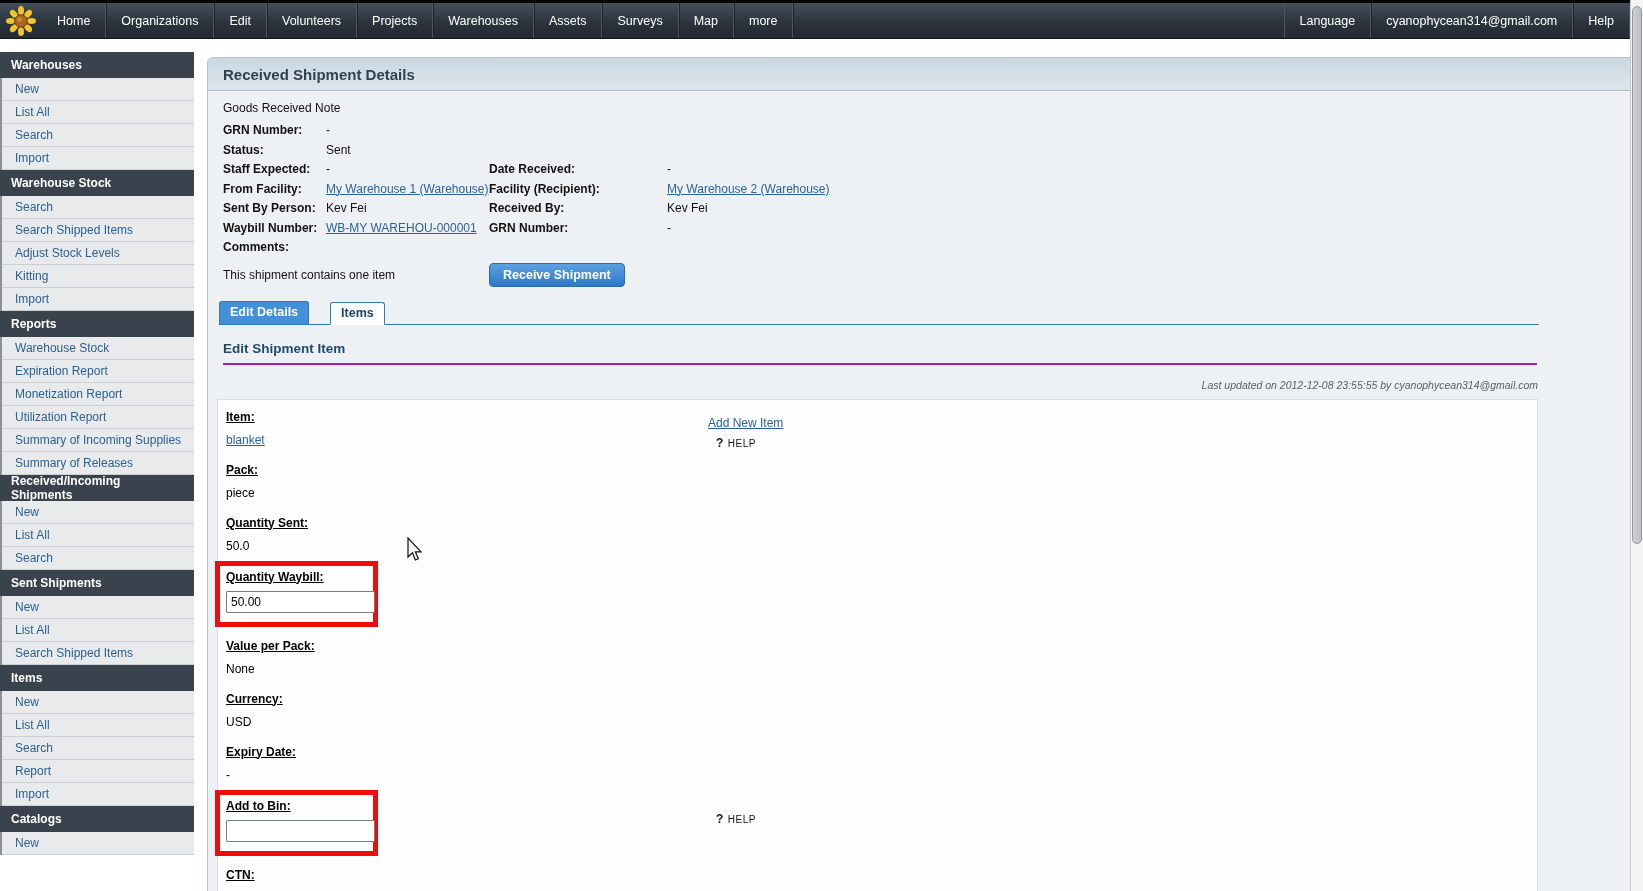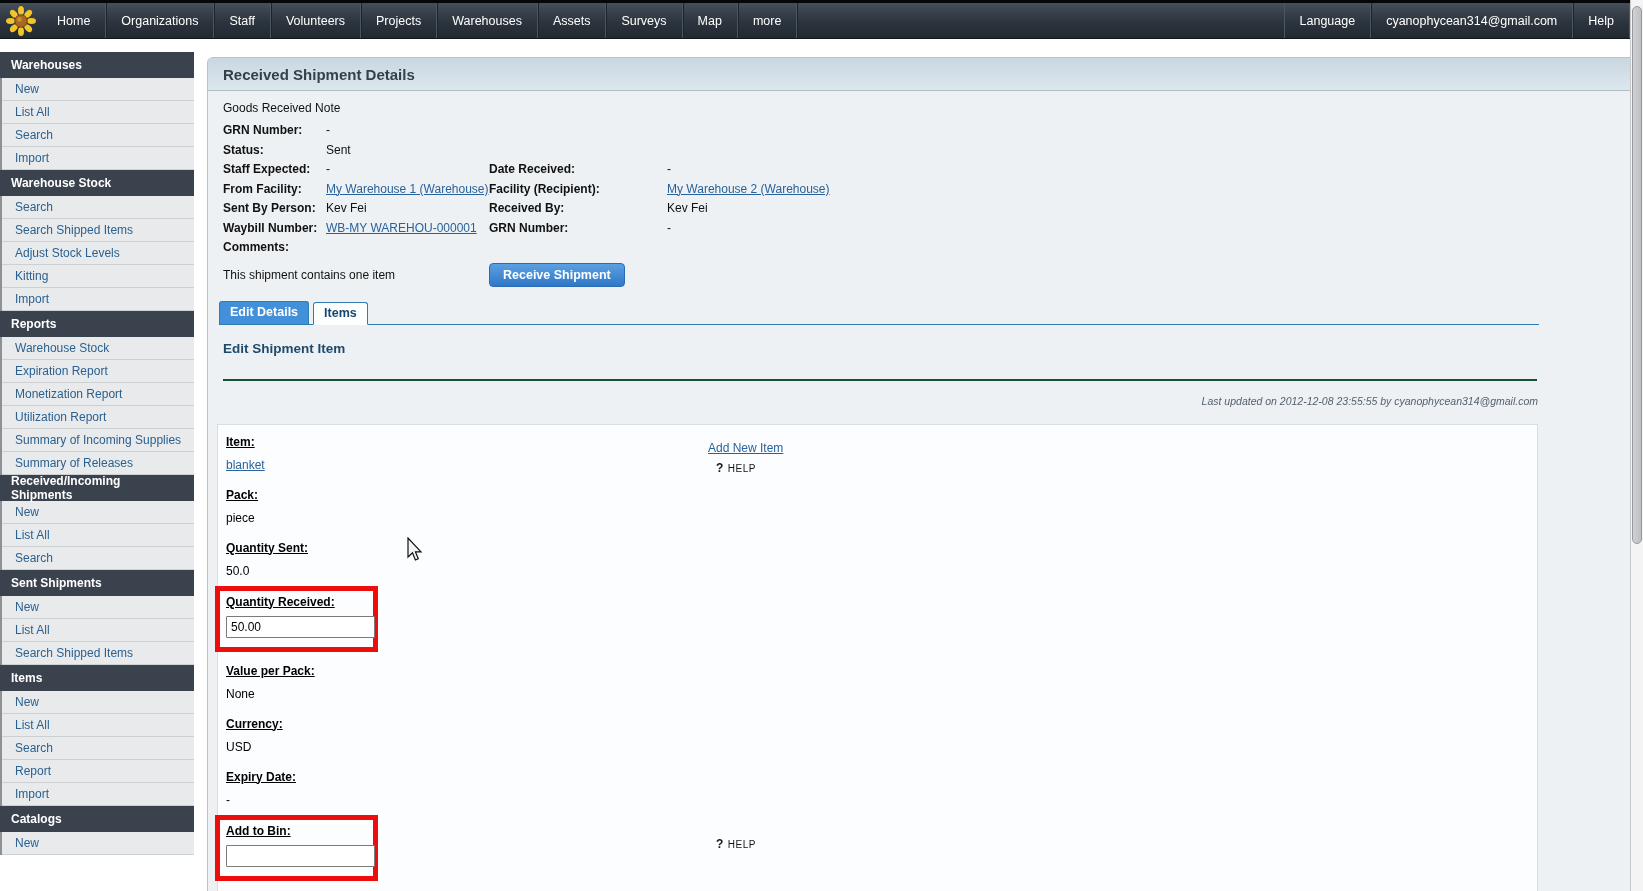--- a/index.html
+++ b/index.html
@@ -37,30 +37,30 @@
   .details { padding:10px 0 0 15px; font-size:12px; color:#111; }
   .intro { margin-bottom:6px; }
   .d-row { display:grid; grid-template-columns:103px 163px 178px auto; line-height:19.5px; }
   .d-label { font-weight:bold; }
   a.lnk { color:#29629b; text-decoration:underline; cursor:pointer; }
   .btn-row { display:grid; grid-template-columns:266px auto; margin-top:5px; align-items:center; }
   .btn { display:inline-block; width:fit-content; padding:4px 13px; font-size:12.5px; font-weight:bold; color:#fff;
     background:linear-gradient(#5ba0e0,#2f78c8); border:1px solid #2a6cb4; border-radius:4px; cursor:pointer; }
 
   
-  .tabs { margin:14px 0 0 11px; width:1320px; border-bottom:1px solid #2f7cb5; display:flex; gap:4px; padding-left:0; }
+  .tabs { margin:14px 0 0 11px; width:1320px; border-bottom:1px solid #2f7cb5; display:flex; gap:21px; padding-left:0; }
   .tab { font-size:12.5px; padding:3px 10px 4px 10px; border:1px solid #2f7cb5; border-bottom:none;
     border-radius:3px 3px 0 0; cursor:pointer; margin-bottom:0; }
   .tab.inactive { background:#4290d9; color:#fff; font-weight:bold; }
   .tab.active { background:#fdfefe; color:#17466c; font-weight:bold; position:relative; top:1px;
     border-bottom:1px solid #fdfefe; }
 
   .section-heading { margin:16px 0 14px 15px; width:1314px; font-size:13.5px; font-weight:bold; color:#1f4a6a;
-    border-bottom:2px solid #14532d; padding-bottom:23px; }
-  .last-updated { width:1321px; margin:7px 0 17px 9px; text-align:right; font-size:10.5px; font-style:italic; color:#56616c; }
+    border-bottom:2px solid #a21caf; padding-bottom:7px; }
+  .last-updated { width:1321px; margin:7px 0 8px 9px; text-align:right; font-size:10.5px; font-style:italic; color:#56616c; }
 
   
   .form-box { position:relative; margin:4px 0 0 9px; width:1321px; height:600px;
     background:#fcfdfe; border:1px solid #d9dee2; padding:8px 0 0 8px; font-size:12px; }
   .f-label { font-weight:bold; margin-top:16px;text-decoration:underline; }
   .f-label.first { margin-top:2px; }
   .f-value { margin-top:9px; }
   .highlight { border:5px solid #ec0d0c; width:163px; padding:4px 6px 9px 6px; margin:8px 0 0 -11px; }
   .highlight .f-label { margin-top:0; }
   .tinput { display:block; margin-top:7px; width:149px; height:22px; border:1px solid #7b7b7b; border-radius:1px;
@@ -91,21 +91,21 @@
         <ellipse cx="7.8" cy="7.8" rx="3" ry="4.5" transform="rotate(-45 7.8 7.8)"></ellipse>
         <ellipse cx="22.2" cy="22.2" rx="3" ry="4.5" transform="rotate(-45 22.2 22.2)"></ellipse>
         <ellipse cx="22.2" cy="7.8" rx="3" ry="4.5" transform="rotate(45 22.2 7.8)"></ellipse>
         <ellipse cx="7.8" cy="22.2" rx="3" ry="4.5" transform="rotate(45 7.8 22.2)"></ellipse>
       </g>
       <circle cx="15" cy="15" r="6.2" fill="#a9671f" stroke="#7c4a12" stroke-width="1"></circle>
       <circle cx="13.5" cy="13.5" r="2.4" fill="#c98b3a"></circle>
     </svg>
     <div class="nav-item">Home</div>
     <div class="nav-item">Organizations</div>
-    <div class="nav-item">Staff</div>
+    <div class="nav-item">Edit</div>
     <div class="nav-item">Volunteers</div>
     <div class="nav-item">Projects</div>
     <div class="nav-item">Warehouses</div>
     <div class="nav-item">Assets</div>
     <div class="nav-item">Surveys</div>
     <div class="nav-item">Map</div>
     <div class="nav-item">more</div>
   </div>
   <div class="nav-right">
     <div class="nav-item">Language</div>
@@ -223,21 +223,21 @@
     </div>
     <div class="f-value"><a class="lnk">blanket</a></div>
 
     <div class="f-label">Pack:</div>
     <div class="f-value">piece</div>
 
     <div class="f-label">Quantity Sent:</div>
     <div class="f-value">50.0</div>
 
     <div class="highlight">
-      <div class="f-label">Quantity Received:</div>
+      <div class="f-label">Quantity Waybill:</div>
       <input class="tinput" type="text" value="50.00" style="">
     </div>
 
     <div class="f-label" style="margin-top:12px;">Value per Pack:</div>
     <div class="f-value">None</div>
 
     <div class="f-label">Currency:</div>
     <div class="f-value">USD</div>
 
     <div class="f-label">Expiry Date:</div>

